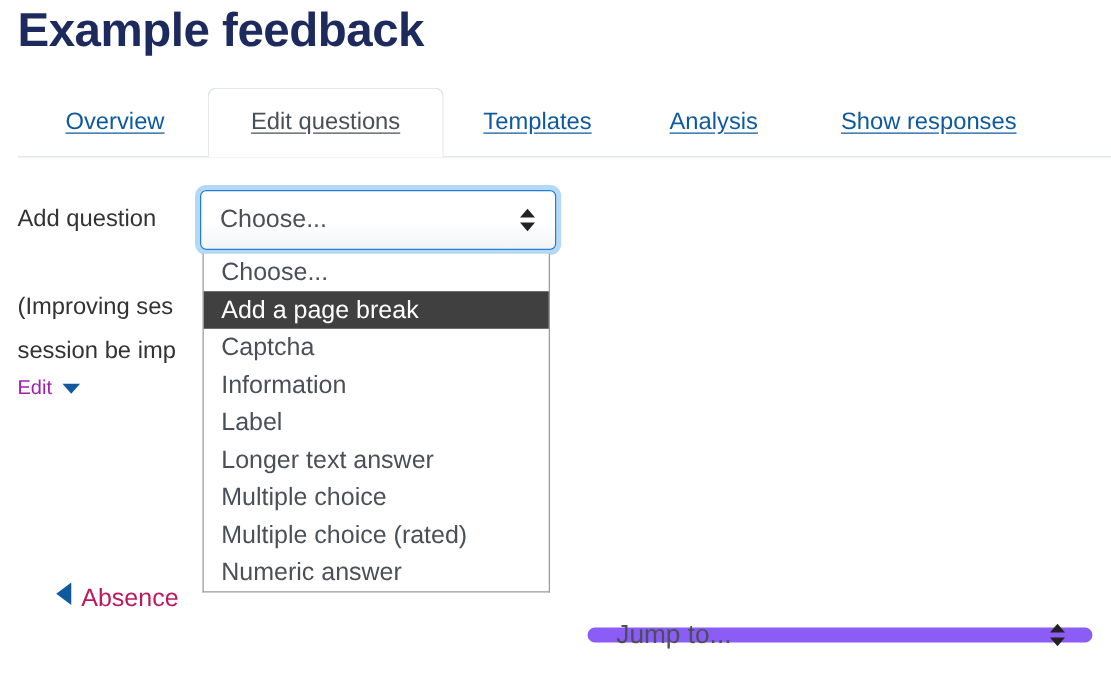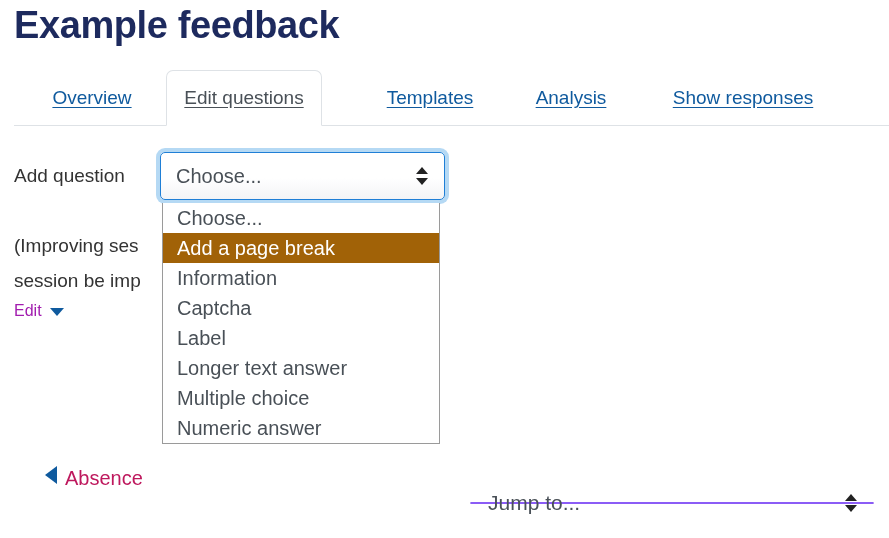--- a/index.html
+++ b/index.html
@@ -65,21 +65,21 @@
   .tab.active {
     color: #495057;
     background: #ffffff;
     border: 1px solid #dee2e6;
     border-bottom: 1px solid #ffffff;
     border-top-left-radius: 7px;
     border-top-right-radius: 7px;
     z-index: 3;
   }
   .tab-overview   { left: 24px;  width: 136px; }
-  .tab-edit       { left: 166px; width: 156px; }
+  .tab-edit       { left: 166px; width: 189px; }
   .tab-templates  { left: 360px; width: 140px; }
   .tab-analysis   { left: 512px; width: 118px; }
   .tab-responses  { left: 645px; width: 196px; }
 
   
   .addq-label {
     position: absolute;
     left: 14px;
     top: 165px;
     font-size: 19px;
@@ -151,21 +151,21 @@
     height: 30px;
     line-height: 30px;
     padding: 0 0 0 14px;
     font-size: 20px;
     color: #495057;
     white-space: nowrap;
     overflow: hidden;
     cursor: pointer;
   }
   .dropdown-item.selected {
-    background: #a16207;
+    background: #404040;
     color: #ffffff;
   }
 
   
   .body-text {
     position: absolute;
     left: 14px;
     top: 228px;
     width: 440px;
     font-size: 19px;
@@ -218,21 +218,21 @@
     position: absolute;
     left: 470px;
     top: 454px;
     width: 404px;
     height: 48px;
   }
   .jumpto-box {
     position: absolute;
     inset: 0;
     box-sizing: border-box;
-    border: 1px solid #8b5cf6;
+    border: 6px solid #8b5cf6;
     border-radius: 7px;
     background: #a3a3a3;
     cursor: pointer;
     margin-top: 48px;
   }
   .jumpto-value {
     position: absolute;
     left: 17px;
     top: 50%;
     transform: translateY(-50%);
@@ -286,19 +286,20 @@
     <span class="updown-icon">
       <i class="up"></i>
         <i class="down"></i>
     </span>
   </div>
 </div>
 
 <ul class="dropdown-list" id="dropdown-list">
     <li class="dropdown-item">Choose...</li>
     <li class="dropdown-item selected">Add a page break</li>
+    <li class="dropdown-item">Captcha</li>
     <li class="dropdown-item">Information</li>
-    <li class="dropdown-item">Captcha</li>
     <li class="dropdown-item">Label</li>
     <li class="dropdown-item">Longer text answer</li>
     <li class="dropdown-item">Multiple choice</li>
+    <li class="dropdown-item">Multiple choice (rated)</li>
     <li class="dropdown-item">Numeric answer</li>
   </ul>
 
 </body></html>

